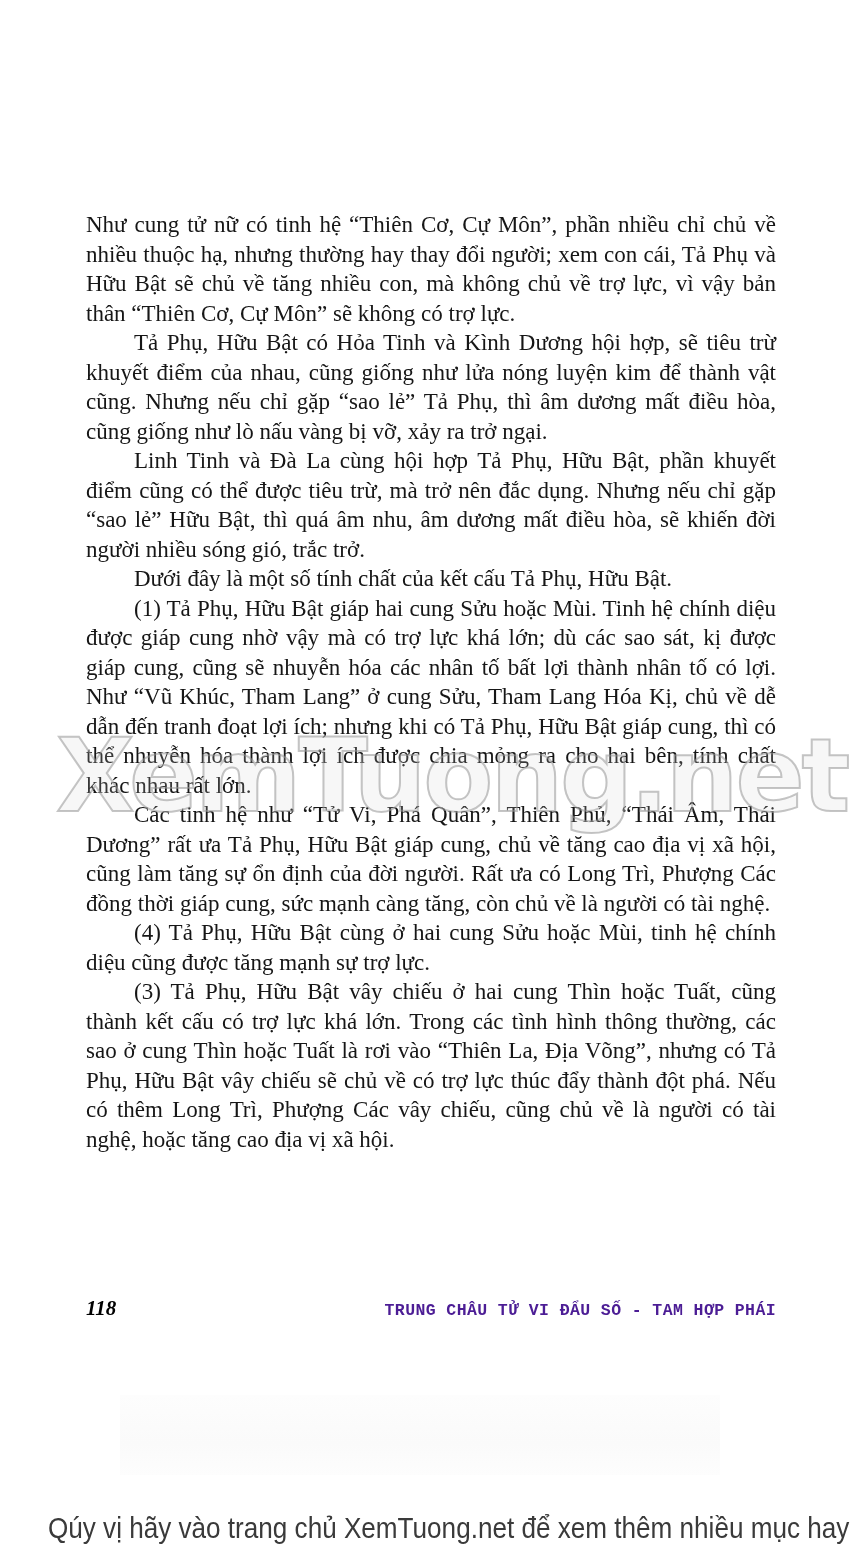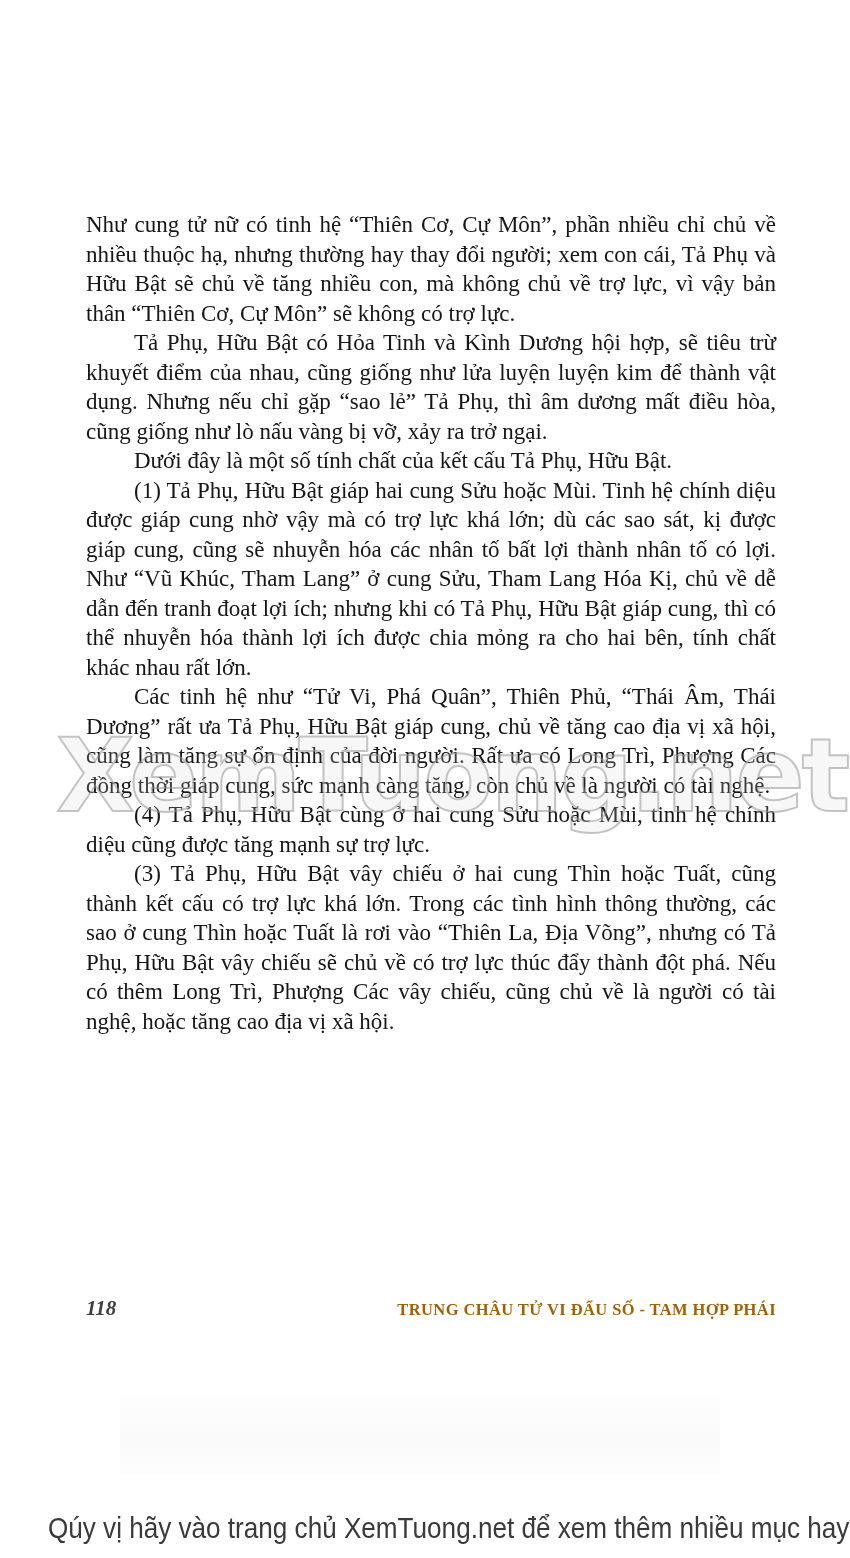--- a/index.html
+++ b/index.html
@@ -64,28 +64,28 @@
     width: 690px;
     display: flex;
     justify-content: space-between;
     align-items: baseline;
   }
   .page-number {
     font-family: "Liberation Serif", serif;
     font-size: 21px;
     font-weight: bold;
     font-style: italic;
-    color: #404040;
+    color: #000000;
   }
   .running-title {
-    font-family: Liberation Serif, serif;
+    font-family: Liberation Mono, monospace;
     font-size: 16.5px;
     font-weight: bold;
     letter-spacing: 0.4px;
-    color: #a16207;
+    color: #4c1d95;
   }
   .bottom-note {
     position: absolute;
     left: 0;
     top: 1512px;
     width: 850px;
     text-align: center;
   }
   .bottom-note-inner {
     display: inline-block;
@@ -99,21 +99,22 @@
 </style>
 </head>
 <body>
 
 <div class="scan-page">
 
   <div class="scan-noise"></div>
 
   <div class="body-text">
     <p class="para no-indent">Như cung tử nữ có tinh hệ “Thiên Cơ, Cự Môn”, phần nhiều chỉ chủ về nhiều thuộc hạ, nhưng thường hay thay đổi người; xem con cái, Tả Phụ và Hữu Bật sẽ chủ về tăng nhiều con, mà không chủ về trợ lực, vì vậy bản thân “Thiên Cơ, Cự Môn” sẽ không có trợ lực.</p>
-    <p class="para">Tả Phụ, Hữu Bật có Hỏa Tinh và Kình Dương hội hợp, sẽ tiêu trừ khuyết điểm của nhau, cũng giống như lửa luyện luyện kim để thành vật dụng. Nhưng nếu chỉ gặp “sao lẻ” Tả Phụ, thì âm dương mất điều hòa, cũng giống như lò nấu vàng bị vỡ, xảy ra trở ngại.</p>
+    <p class="para">Tả Phụ, Hữu Bật có Hỏa Tinh và Kình Dương hội hợp, sẽ tiêu trừ khuyết điểm của nhau, cũng giống như lửa nóng luyện kim để thành vật cũng. Nhưng nếu chỉ gặp “sao lẻ” Tả Phụ, thì âm dương mất điều hòa, cũng giống như lò nấu vàng bị vỡ, xảy ra trở ngại.</p>
+    <p class="para">Linh Tinh và Đà La cùng hội hợp Tả Phụ, Hữu Bật, phần khuyết điểm cũng có thể được tiêu trừ, mà trở nên đắc dụng. Nhưng nếu chỉ gặp “sao lẻ” Hữu Bật, thì quá âm nhu, âm dương mất điều hòa, sẽ khiến đời người nhiều sóng gió, trắc trở.</p>
     <p class="para">Dưới đây là một số tính chất của kết cấu Tả Phụ, Hữu Bật.</p>
     <p class="para">(1) Tả Phụ, Hữu Bật giáp hai cung Sửu hoặc Mùi. Tinh hệ chính diệu được giáp cung nhờ vậy mà có trợ lực khá lớn; dù các sao sát, kị được giáp cung, cũng sẽ nhuyễn hóa các nhân tố bất lợi thành nhân tố có lợi. Như “Vũ Khúc, Tham Lang” ở cung Sửu, Tham Lang Hóa Kị, chủ về dễ dẫn đến tranh đoạt lợi ích; nhưng khi có Tả Phụ, Hữu Bật giáp cung, thì có thể nhuyễn hóa thành lợi ích được chia mỏng ra cho hai bên, tính chất khác nhau rất lớn.</p>
     <p class="para">Các tinh hệ như “Tử Vi, Phá Quân”, Thiên Phủ, “Thái Âm, Thái Dương” rất ưa Tả Phụ, Hữu Bật giáp cung, chủ về tăng cao địa vị xã hội, cũng làm tăng sự ổn định của đời người. Rất ưa có Long Trì, Phượng Các đồng thời giáp cung, sức mạnh càng tăng, còn chủ về là người có tài nghệ.</p>
     <p class="para">(4) Tả Phụ, Hữu Bật cùng ở hai cung Sửu hoặc Mùi, tinh hệ chính diệu cũng được tăng mạnh sự trợ lực.</p>
     <p class="para">(3) Tả Phụ, Hữu Bật vây chiếu ở hai cung Thìn hoặc Tuất, cũng thành kết cấu có trợ lực khá lớn. Trong các tình hình thông thường, các sao ở cung Thìn hoặc Tuất là rơi vào “Thiên La, Địa Võng”, nhưng có Tả Phụ, Hữu Bật vây chiếu sẽ chủ về có trợ lực thúc đẩy thành đột phá. Nếu có thêm Long Trì, Phượng Các vây chiếu, cũng chủ về là người có tài nghệ, hoặc tăng cao địa vị xã hội.</p>
   </div>
 
   <div class="watermark">XemTuong.net</div>
 
   <div class="footer-row">

